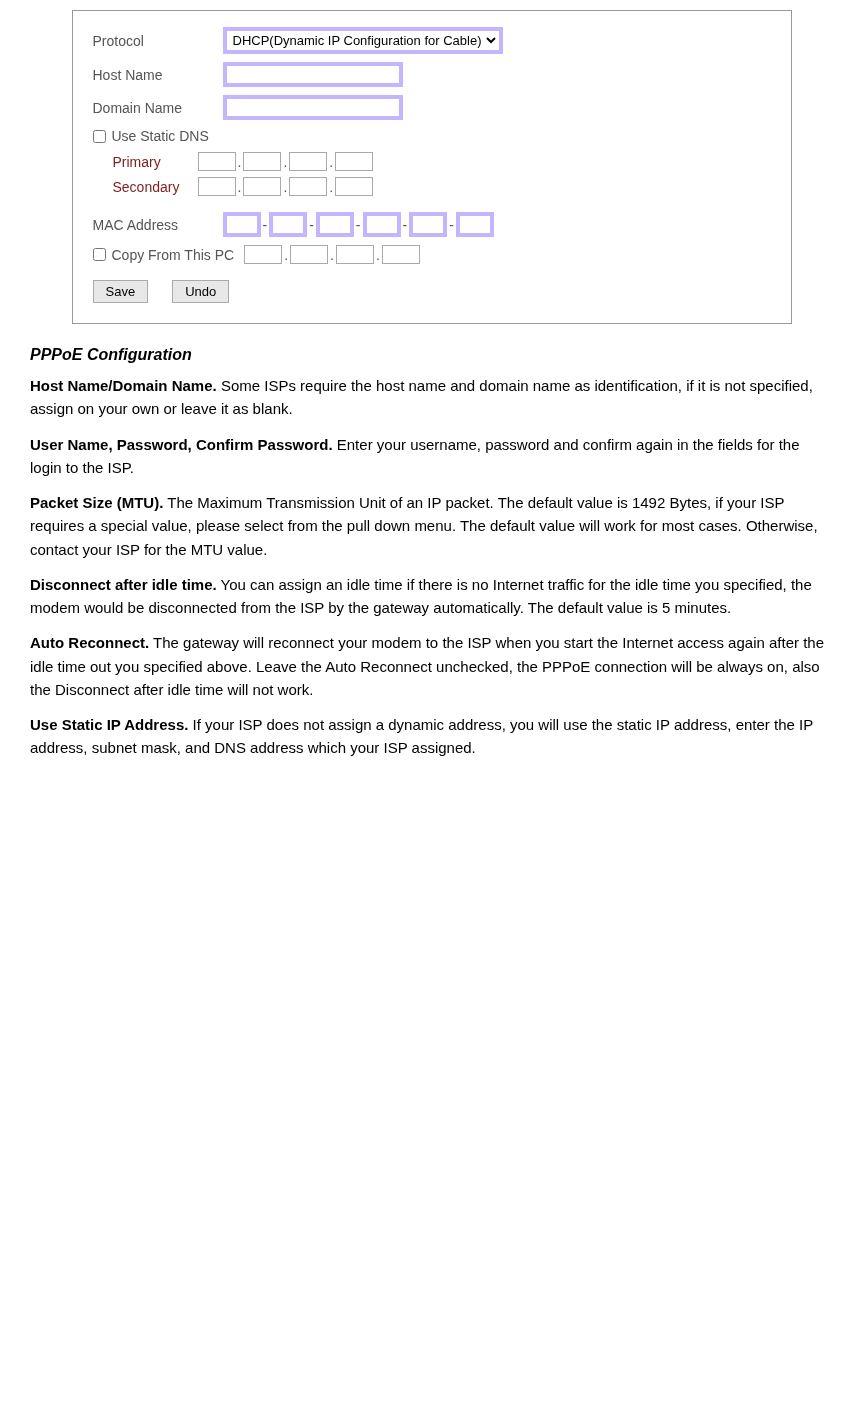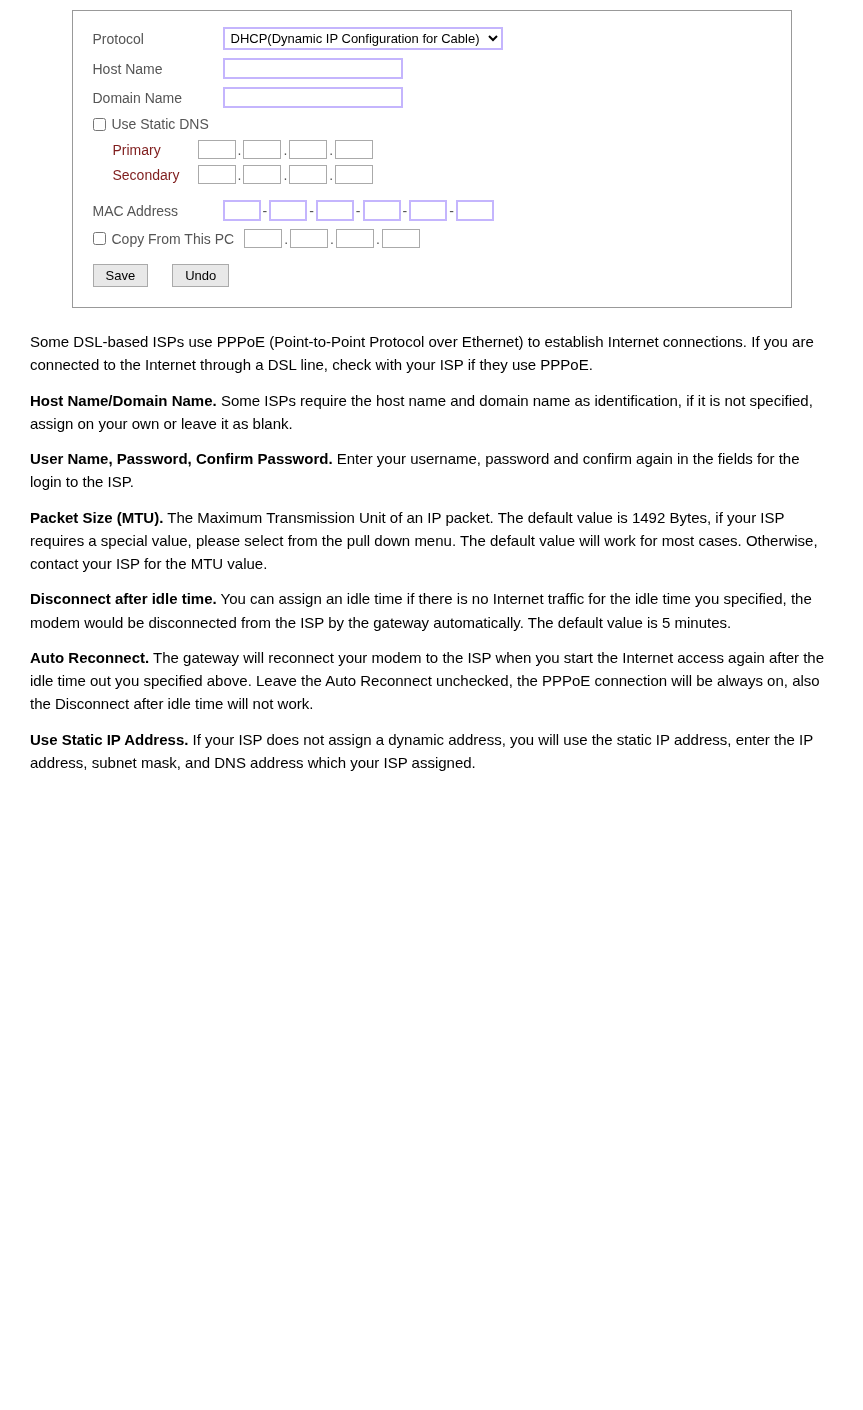--- a/index.html
+++ b/index.html
@@ -30,21 +30,21 @@
 
     .form-label {
       width: 130px;
       font-size: 14px;
       color: #555;
       flex-shrink: 0;
     }
 
     .form-row select, .form-row input[type="text"] {
       font-size: 13px;
-      border: 2px solid #c4b5fd;
+      border: 4px solid #c4b5fd;
       background: #fff;
       padding: 1px 2px;
     }
 
     .protocol-select {
       width: 280px;
     }
 
     .text-input-wide {
       width: 180px;
@@ -252,21 +252,21 @@
     </div>
   </div>
 
   <div class="button-row">
     <button class="btn">Save</button>
     <button class="btn">Undo</button>
   </div>
 </div>
 
 <div class="content">
-  <p class="body-paragraph">Some DSL-based ISPs use PPPoE (Point-to-Point Protocol over Ethernet) to establish Internet connections. If you are connected to the Internet through a DSL line, check with your ISP if they use PPPoE.</p>
+  <div class="section-title">PPPoE Configuration</div>
 
   <p class="term-paragraph">
     <span class="term">Host Name/Domain Name.</span><span> Some ISPs require the host name and domain name as identification, if it is not specified, assign on your own or leave it as blank.</span>
   </p>
 
   <p class="term-paragraph">
     <span class="term">User Name, Password, Confirm Password.</span><span> Enter your username, password and confirm again in the fields for the login to the ISP.</span>
   </p>
 
 

